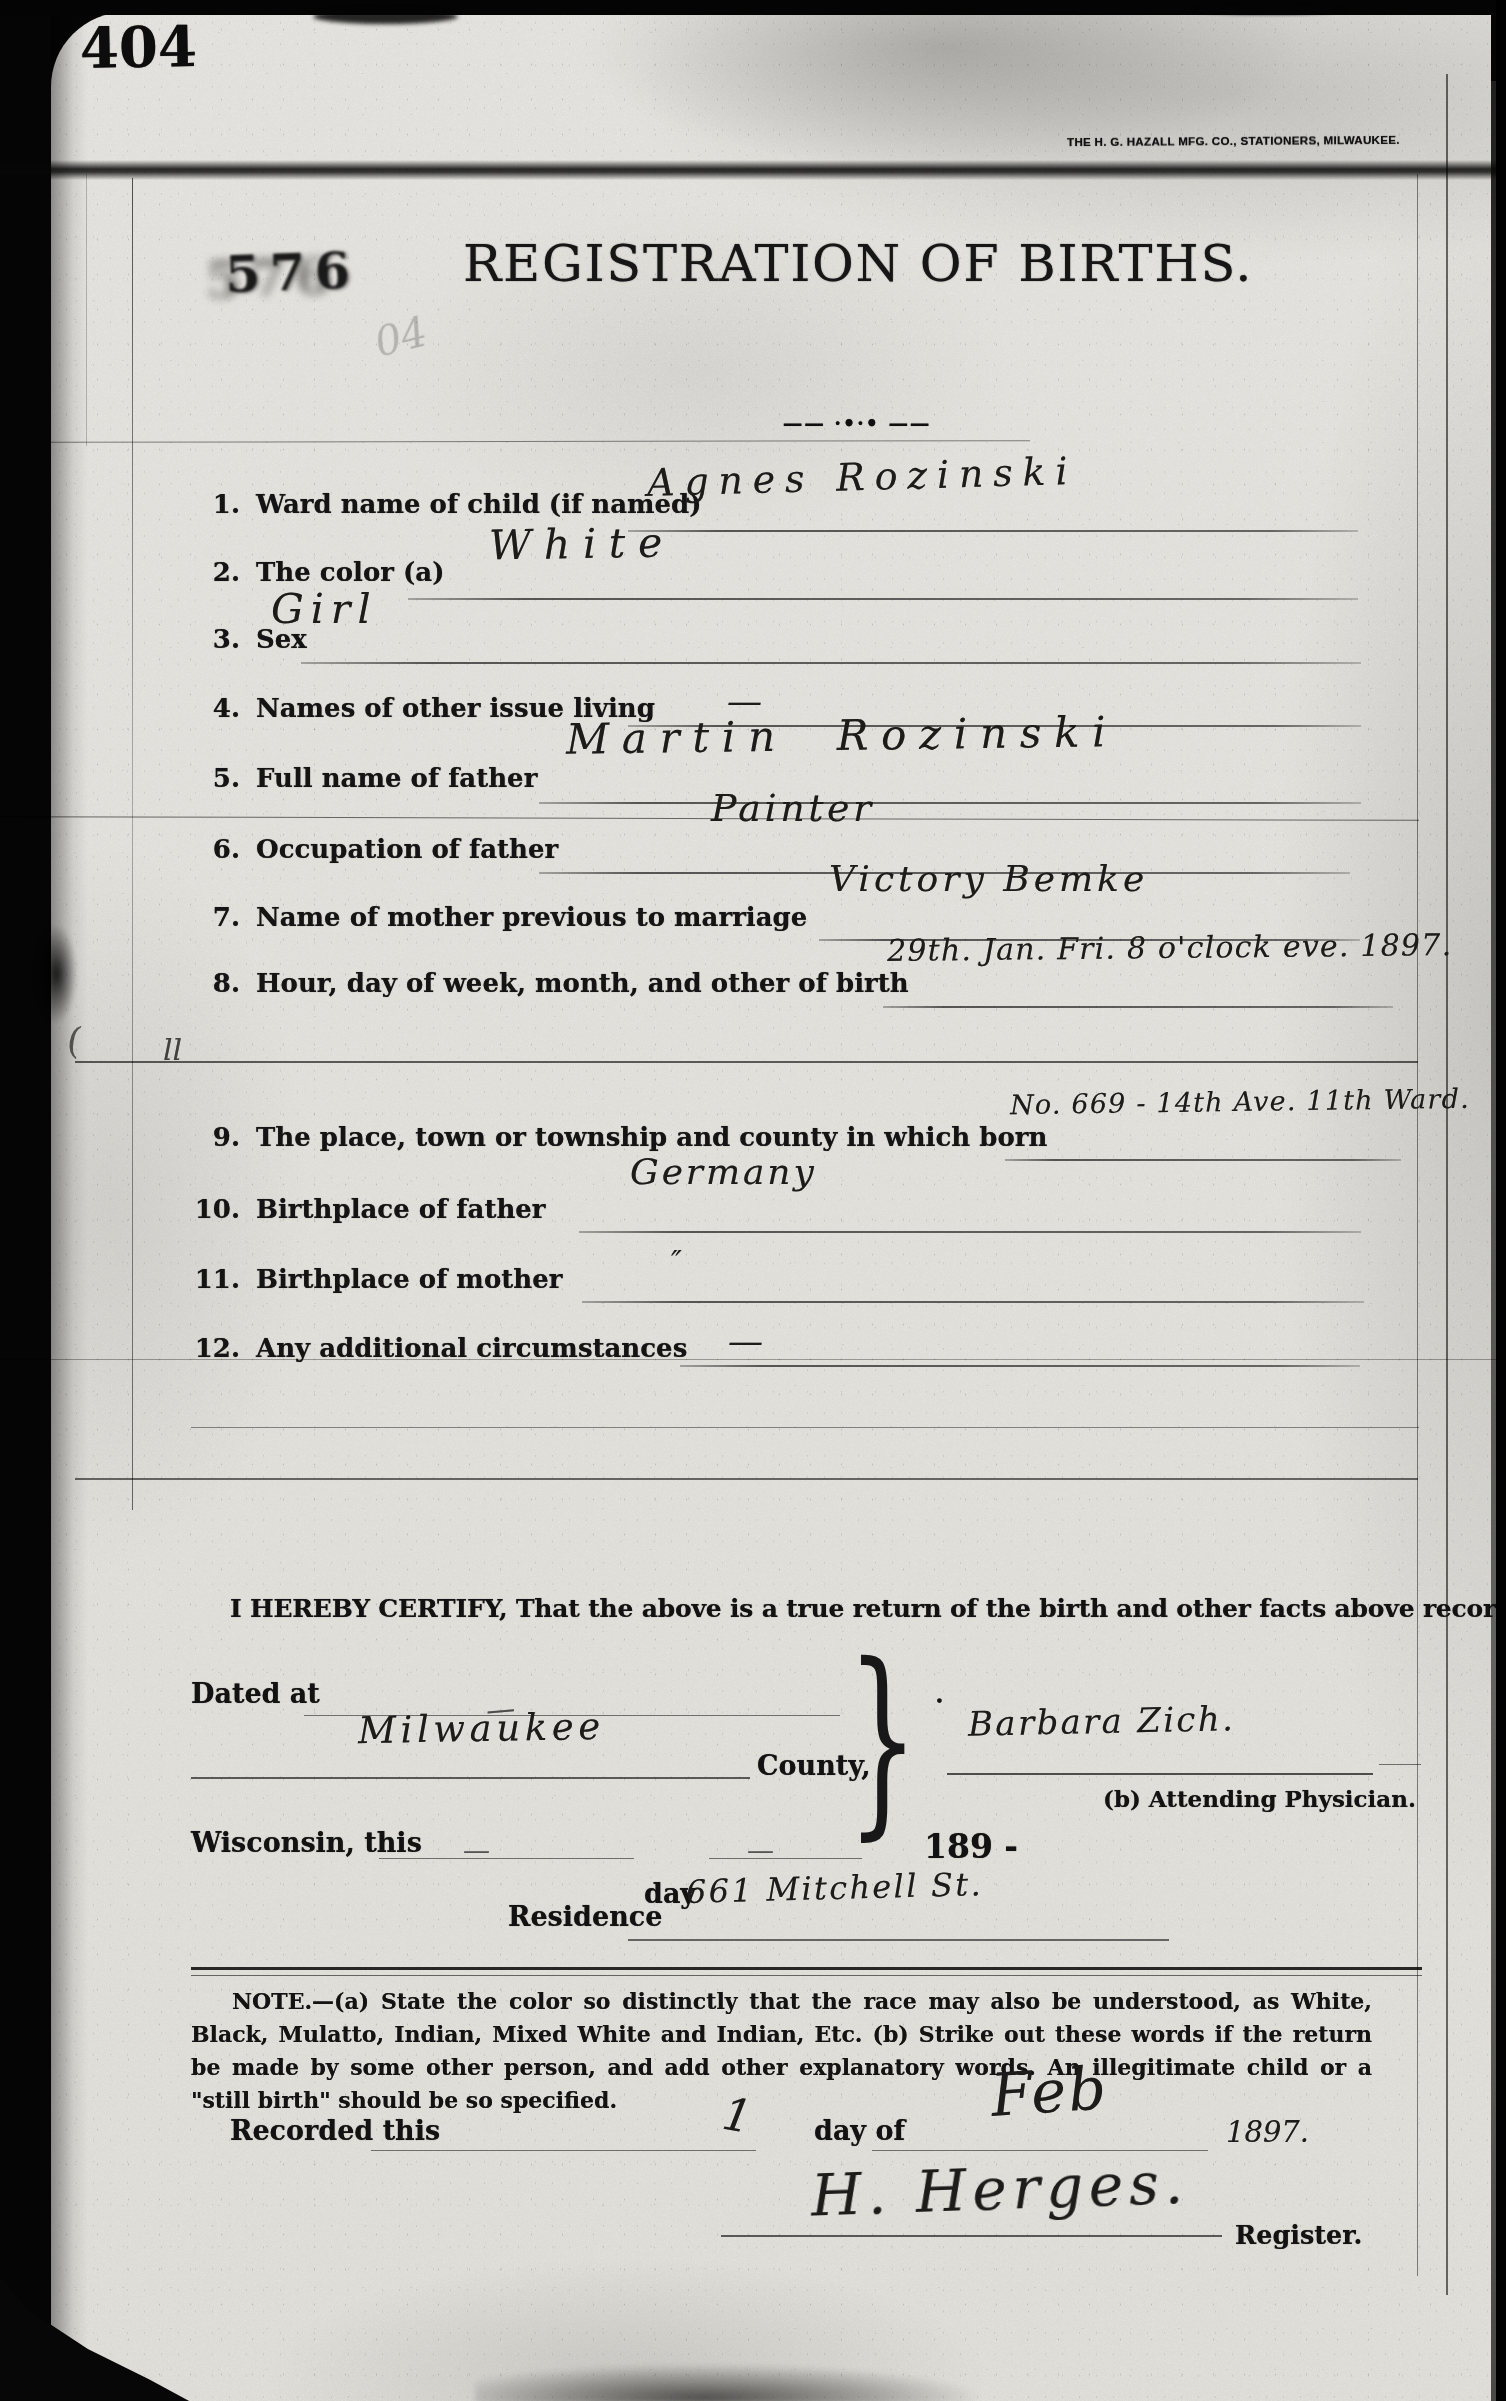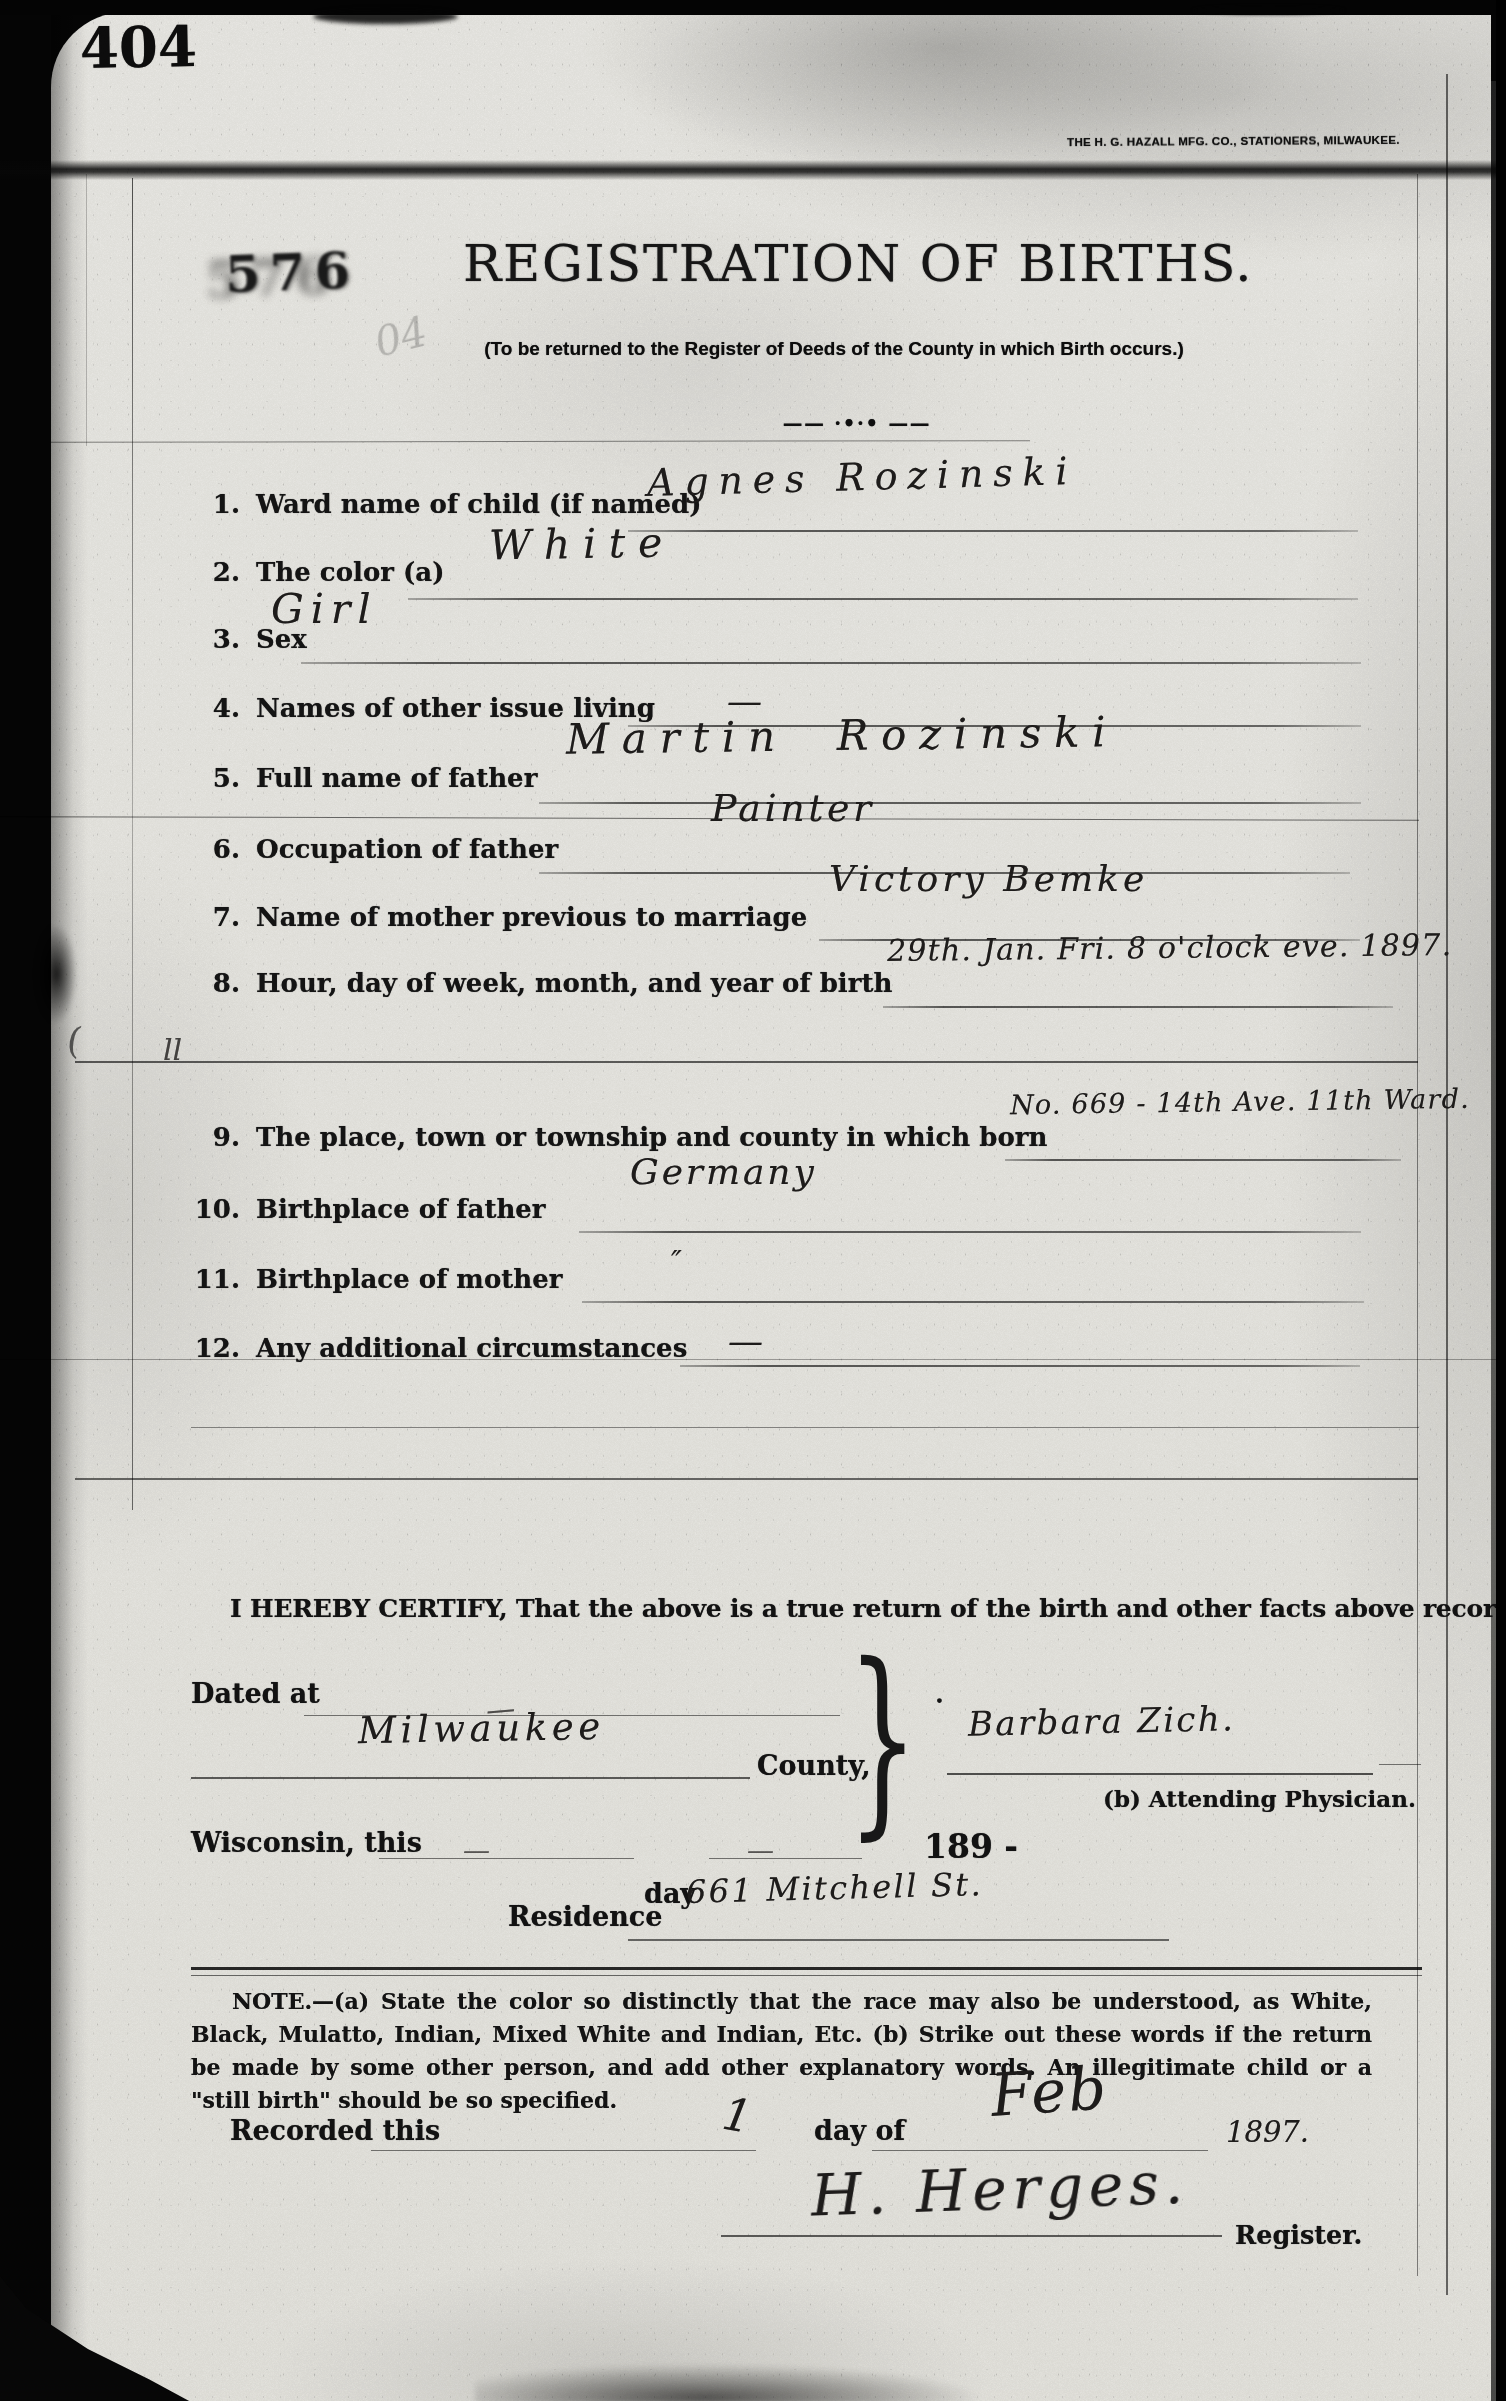--- a/index.html
+++ b/index.html
@@ -163,21 +163,20 @@
   <div class="hline h-c"></div>
   <div class="hline h-f8ext"></div>
   <div class="hline h-blank1"></div>
   <div class="hline h-blank2"></div>
 
   <div class="print page-number">404</div>
   <div class="print printer-line">THE H. G. HAZALL MFG. CO., STATIONERS, MILWAUKEE.</div>
   <div class="print cert-number">576</div>
   <div class="ghost-mark">04</div>
   <div class="print doc-title">REGISTRATION OF BIRTHS.</div>
-  <div class="print doc-subtitle">(To be returned to the Register of Deeds of the County in which Birth occurs.)</div>
   <div class="print ornament">—— ·•·• ——</div>
 
   <div class="field f1">
     <span class="fnum">1.</span>
     <span class="flabel">Ward name of child (if named)</span>
     <span class="fline"></span>
     <span class="hw">Agnes Rozinski</span>
   </div>
   <div class="field f2">
     <span class="fnum">2.</span>
@@ -210,21 +209,21 @@
     <span class="hw">Painter</span>
   </div>
   <div class="field f7">
     <span class="fnum">7.</span>
     <span class="flabel">Name of mother previous to marriage</span>
     <span class="fline"></span>
     <span class="hw">Victory Bemke</span>
   </div>
   <div class="field f8">
     <span class="fnum">8.</span>
-    <span class="flabel">Hour, day of week, month, and year of birth</span>
+    <span class="flabel">Hour, day of week, month, and other of birth</span>
     <span class="fline"></span>
     <span class="hw">29th. Jan. Fri. 8 o'clock eve. 1897.</span>
   </div>
   <div class="field f9">
     <span class="fnum">9.</span>
     <span class="flabel">The place, town or township and county in which born</span>
     <span class="fline"></span>
     <span class="hw">No. 669 - 14th Ave. 11th Ward.</span>
   </div>
   <div class="field f10">

